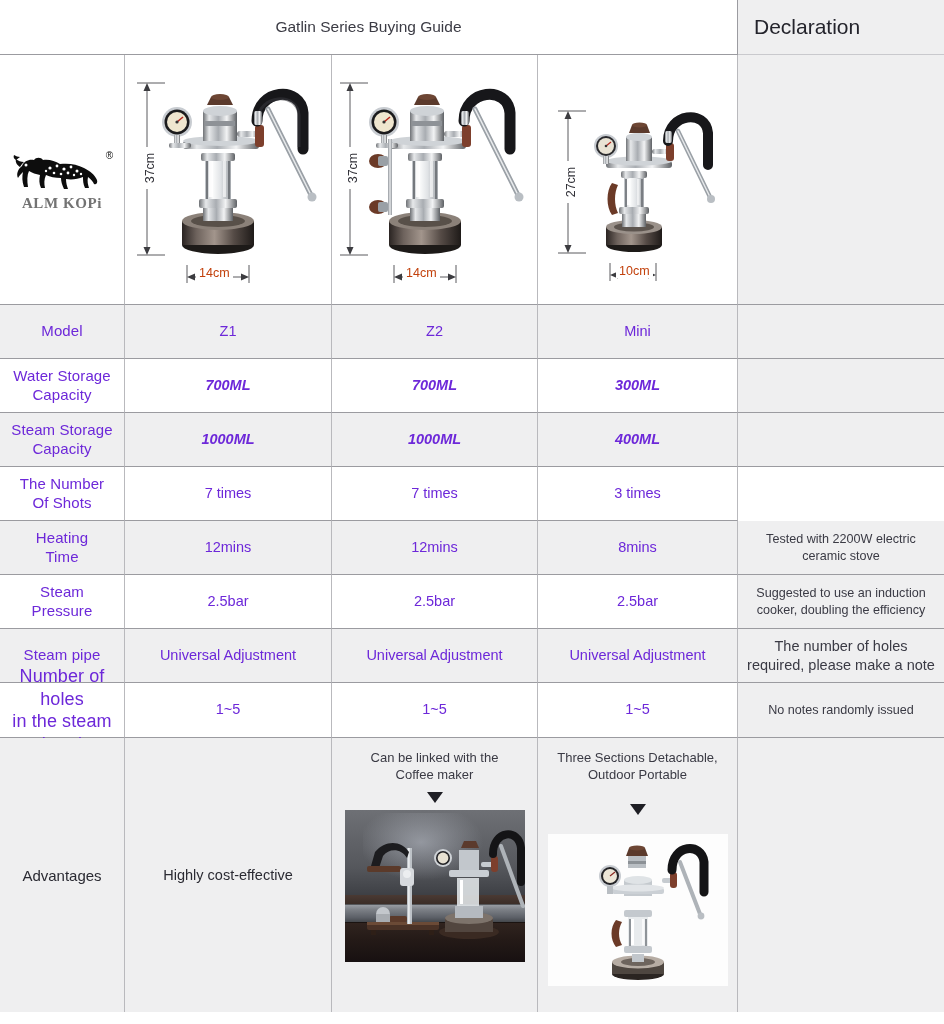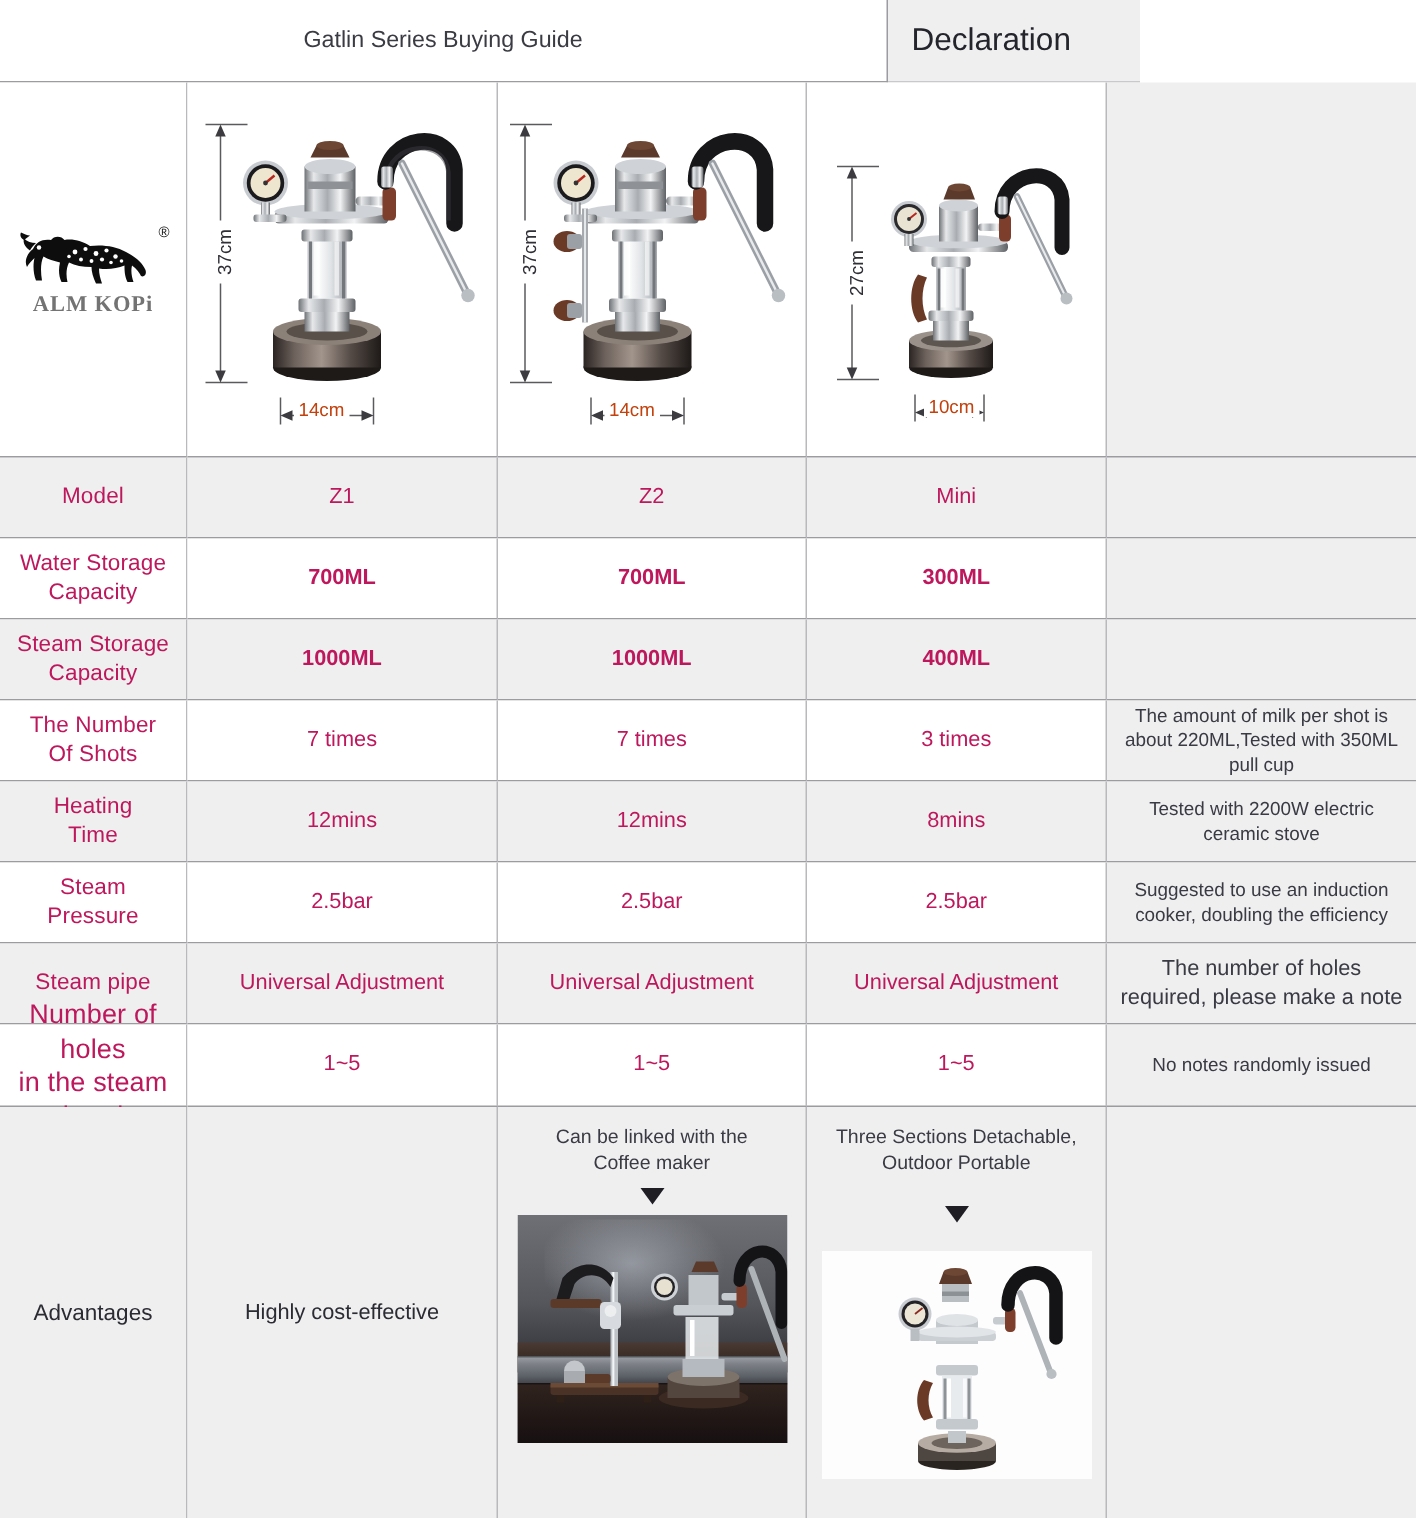--- a/index.html
+++ b/index.html
@@ -31,51 +31,51 @@
     box-sizing: border-box;
     border-right: 1px solid #b9b9bd;
     border-bottom: 1px solid #9b9ba0;
     display: flex;
     align-items: center;
     justify-content: center;
     text-align: center;
     padding: 2px 0;
     line-height: 1.22;
     font-size: 14.5px;
-    color: #be185d;
+    color: #6d28d9;
   }
 
   .c-label  { width: 125px; }
   .c-z1     { width: 207px; }
   .c-z2     { width: 206px; }
   .c-mini   { width: 200px; }
   .c-decl   { width: 206px; border-right: none; }
 
   .stripe .cell { background: #efeff0; }
   .plain  .cell { background: #ffffff; }
 
   .label-cell { font-size: 15px; letter-spacing: .1px; }
   .label-small { font-size: 18px; line-height: 1.25; }
-  .bold-val { font-weight: bold; }
+  .bold-val { font-weight: bold; font-style: italic; }
 
   .decl-text {
     font-size: 12.6px;
     line-height: 1.28;
     color: #3a3a44;
     padding: 4px 6px;
   }
   .decl-big {
     font-size: 14.5px;
     line-height: 1.3;
   }
 
   
   .header {
     display: flex;
-    width: 760px;
+    width: 944px;
     height: 55px;
     box-sizing: border-box;
   }
   .header-main {
     width: 738px;
     box-sizing: border-box;
     border-right: 1px solid #9b9ba0;
     border-bottom: 1px solid #9b9ba0;
     background: #ffffff;
     display: flex;
@@ -558,23 +558,20 @@
         </div>
         <div class="cell c-z1">
           <span>7 times</span>
         </div>
         <div class="cell c-z2">
           <span>7 times</span>
         </div>
         <div class="cell c-mini">
           <span>3 times</span>
         </div>
-        <div class="cell c-decl decl-text" style="background: rgb(239, 239, 240);">
-          <span>The amount of milk per shot is about 220ML,Tested with 350ML pull cup</span>
-        </div>
       </div>
       <div class="row stripe" style="height: 54px;">
         <div class="cell c-label label-cell">
           <span>Heating<br>Time</span>
         </div>
         <div class="cell c-z1">
           <span>12mins</span>
         </div>
         <div class="cell c-z2">
           <span>12mins</span>

